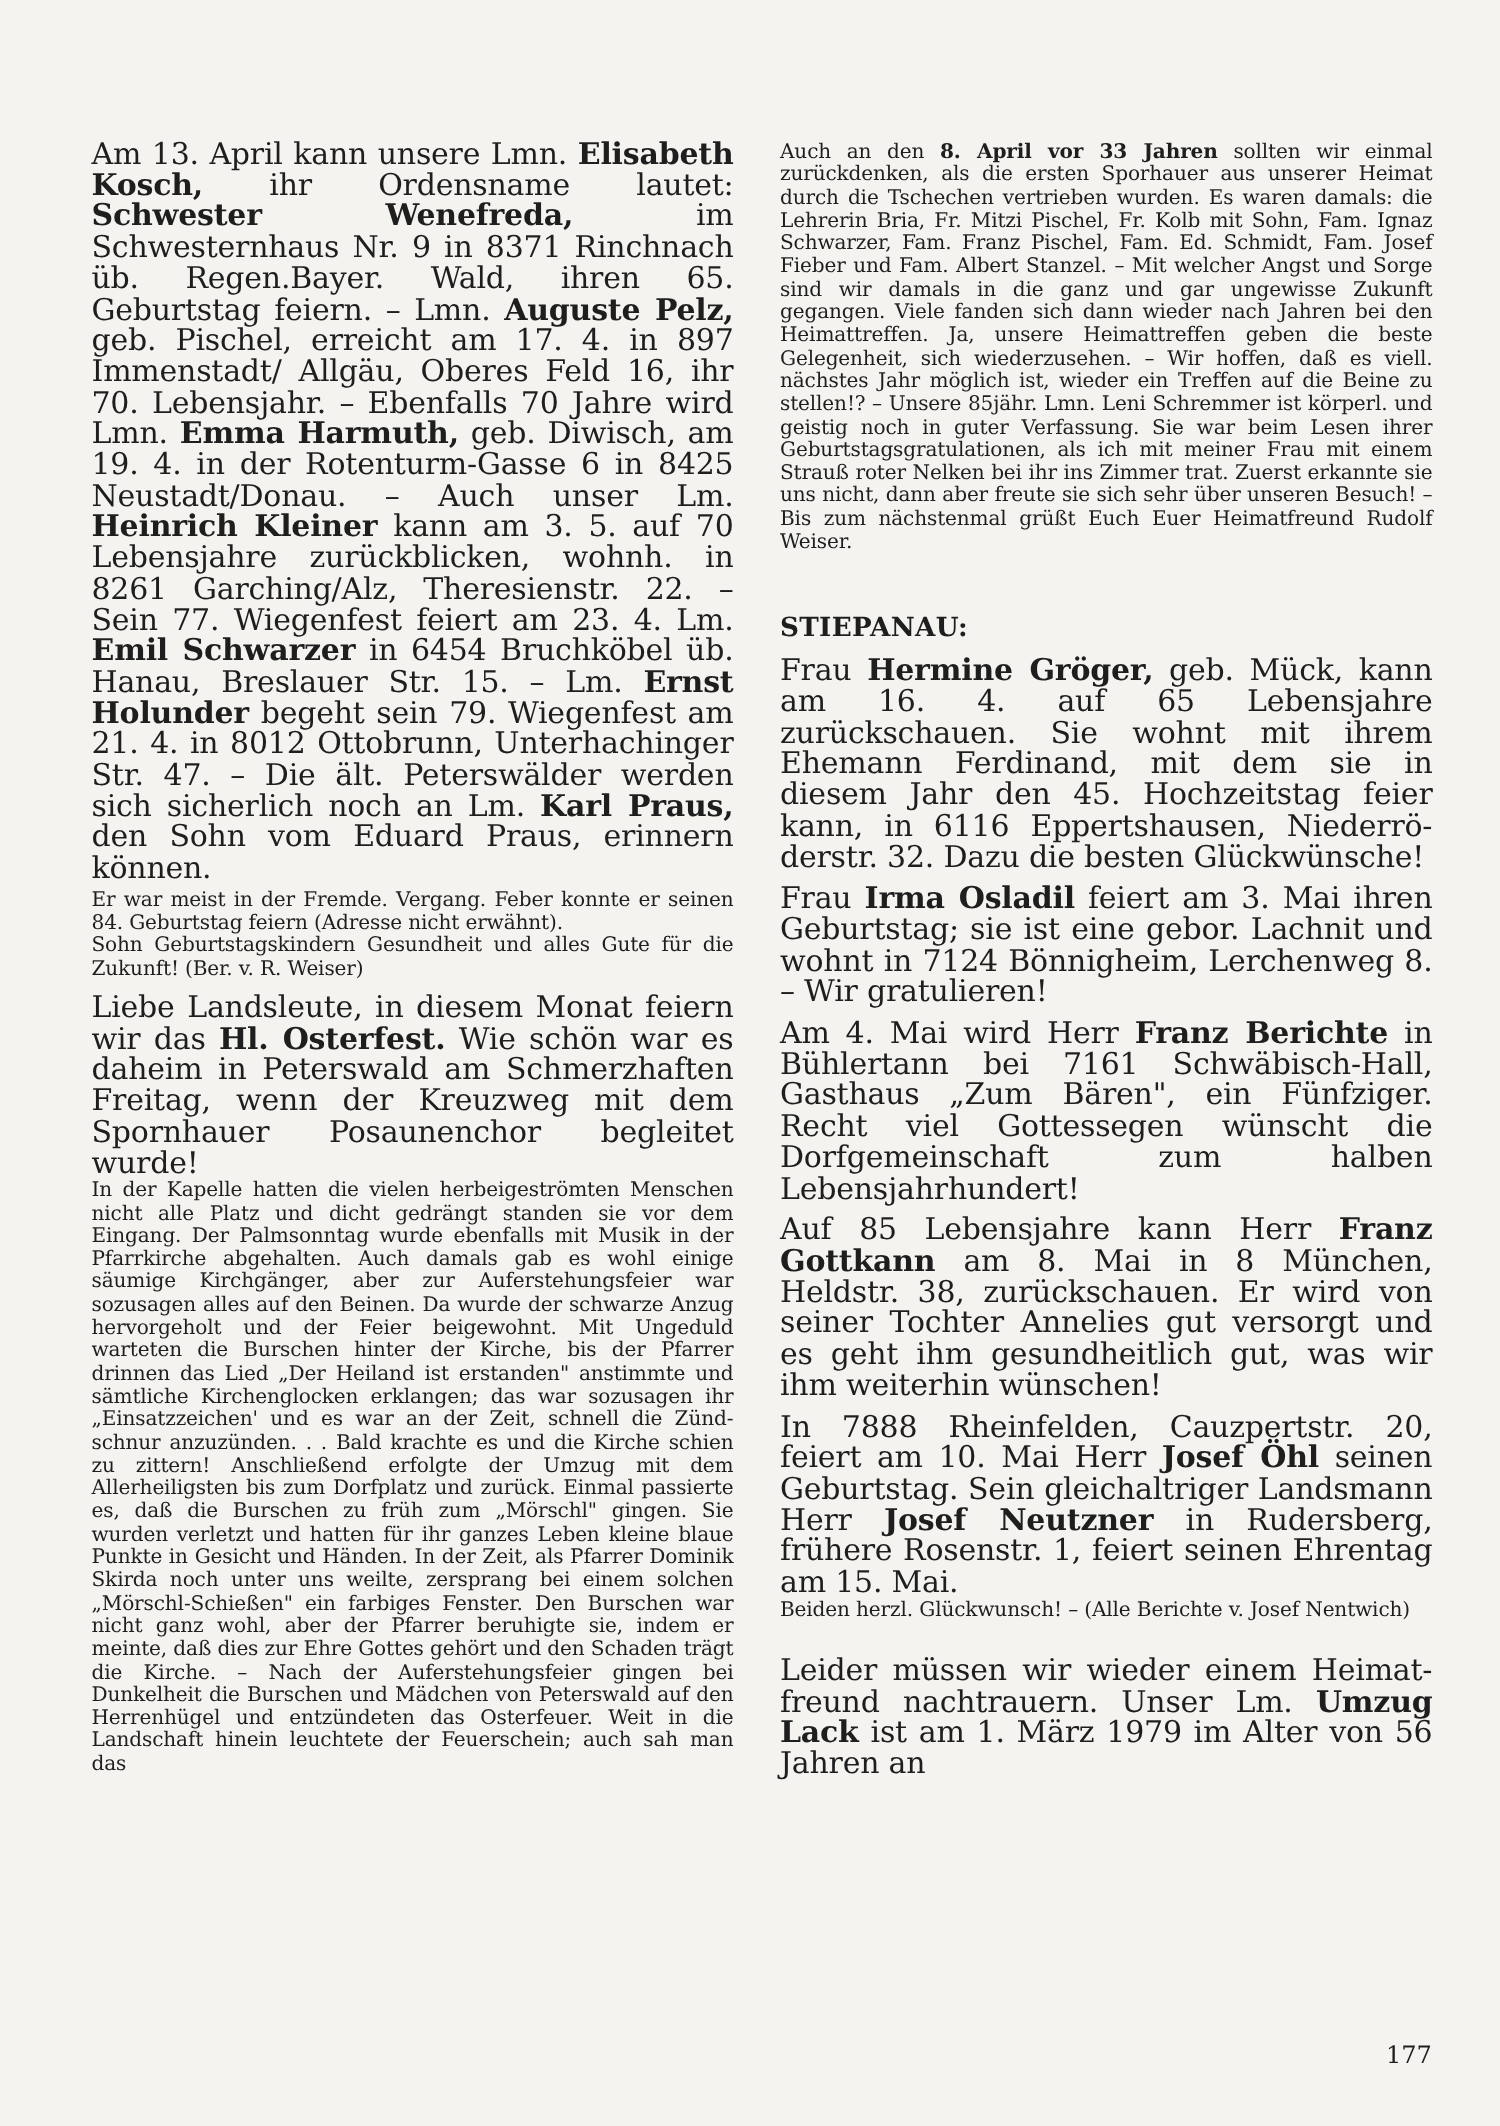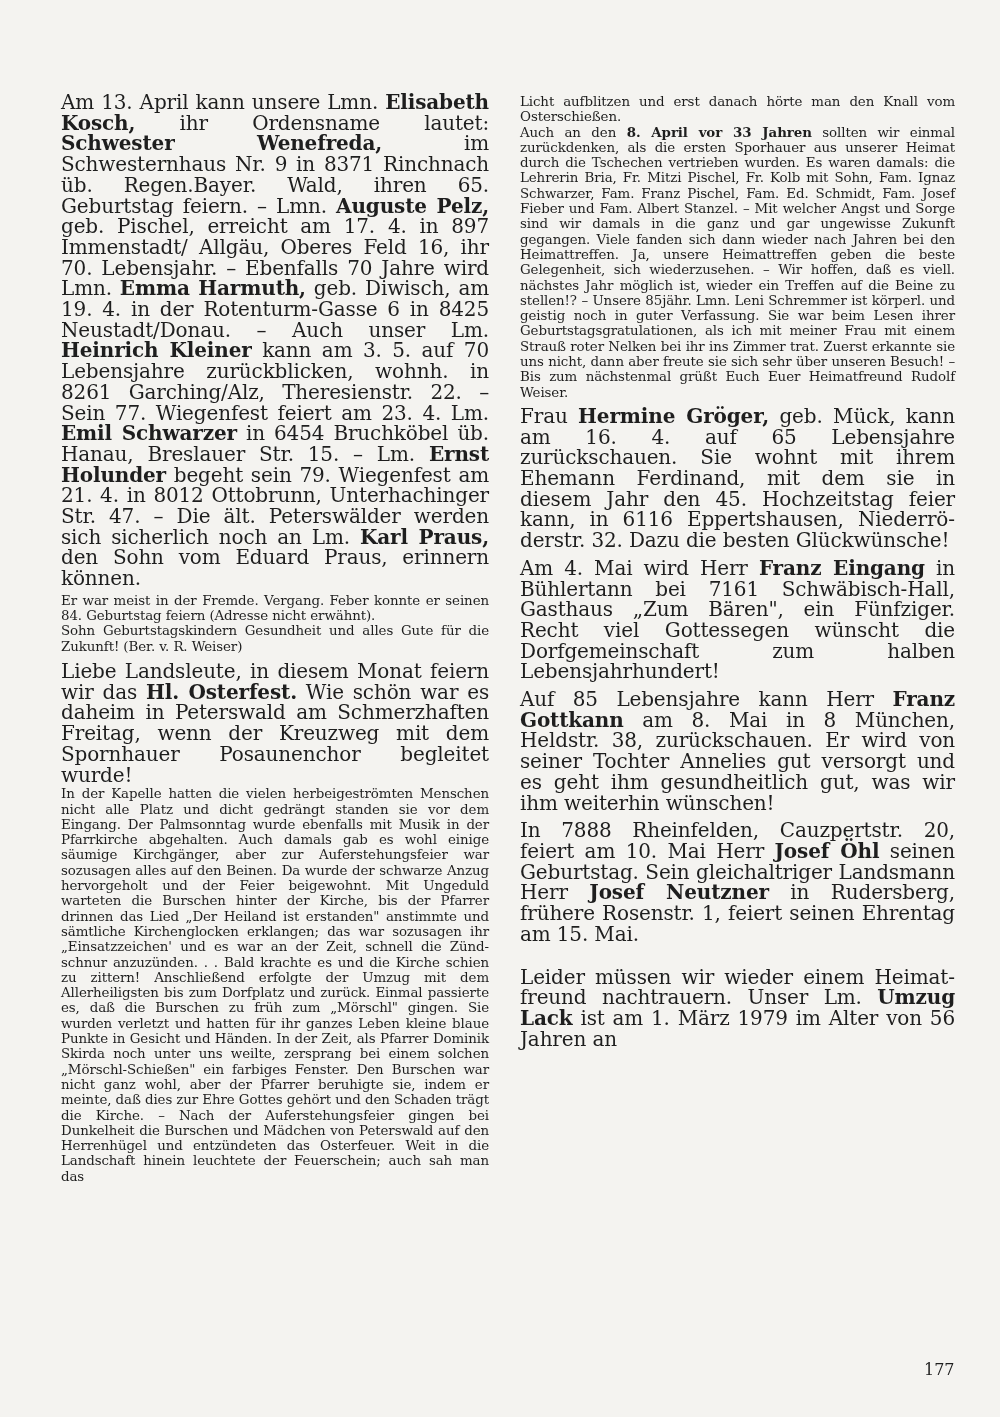--- a/index.html
+++ b/index.html
@@ -26,22 +26,24 @@
 
 <div class="col col-left">
   <p class="lg"><span>Am 13. April kann unsere Lmn. </span><b>Elisabeth Kosch,</b><span> ihr Ordensname lautet: </span><b>Schwester Wenefreda,</b><span> im Schwesternhaus Nr. 9 in 8371 Rinchnach üb. Regen.Bayer. Wald, ihren 65. Geburtstag feiern. – Lmn. </span><b>Auguste Pelz,</b><span> geb. Pischel, erreicht am 17. 4. in 897 Immenstadt/ Allgäu, Oberes Feld 16, ihr 70. Lebensjahr. – Ebenfalls 70 Jahre wird Lmn. </span><b>Emma Har­muth,</b><span> geb. Diwisch, am 19. 4. in der Roten­turm-Gasse 6 in 8425 Neustadt/Donau. – Auch unser Lm. </span><b>Heinrich Kleiner</b><span> kann am 3. 5. auf 70 Lebensjahre zurückblicken, wohnh. in 8261 Garching/Alz, Theresienstr. 22. – Sein 77. Wiegenfest feiert am 23. 4. Lm. </span><b>Emil Schwarzer</b><span> in 6454 Bruchköbel üb. Hanau, Breslauer Str. 15. – Lm. </span><b>Ernst Holunder</b><span> begeht sein 79. Wiegenfest am 21. 4. in 8012 Ottobrunn, Unterhachinger Str. 47. – Die ält. Peterswälder werden sich sicherlich noch an Lm. </span><b>Karl Praus,</b><span> den Sohn vom Eduard Praus, erinnern können.</span></p>
   <p class="sm" style="margin-top:4px">Er war meist in der Fremde. Vergang. Feber konnte er seinen 84. Geburtstag feiern (Adresse nicht er­wähnt).</p>
   <p class="sm">Sohn Geburtstagskindern Gesundheit und alles Gute für die Zukunft! (Ber. v. R. Weiser)</p>
   <p class="lg" style="margin-top:7px"><span>Liebe Landsleute, in diesem Monat feiern wir das </span><b>Hl. Osterfest.</b><span> Wie schön war es daheim in Peterswald am Schmerzhaften Freitag, wenn der Kreuzweg mit dem Spornhauer Posau­nenchor begleitet wurde!</span></p>
   <p class="sm" style="margin-top:1px">In der Kapelle hatten die vielen herbeigeströmten Menschen nicht alle Platz und dicht gedrängt stan­den sie vor dem Eingang. Der Palmsonntag wurde ebenfalls mit Musik in der Pfarrkirche abgehalten. Auch damals gab es wohl einige säumige Kirchgän­ger, aber zur Auferstehungsfeier war sozusagen alles auf den Beinen. Da wurde der schwarze Anzug hervorgeholt und der Feier beigewohnt. Mit Unge­duld warteten die Burschen hinter der Kirche, bis der Pfarrer drinnen das Lied „Der Heiland ist erstanden" anstimmte und sämtliche Kirchen­glocken erklangen; das war sozusagen ihr „Einsatz­zeichen' und es war an der Zeit, schnell die Zünd­schnur anzuzünden. . . Bald krachte es und die Kirche schien zu zittern! Anschließend erfolgte der Umzug mit dem Allerheiligsten bis zum Dorfplatz und zurück. Einmal passierte es, daß die Burschen zu früh zum „Mörschl" gingen. Sie wurden verletzt und hatten für ihr ganzes Leben kleine blaue Punkte in Gesicht und Händen. In der Zeit, als Pfarrer Dominik Skirda noch unter uns weilte, zersprang bei einem solchen „Mörschl-Schießen" ein farbiges Fenster. Den Burschen war nicht ganz wohl, aber der Pfarrer beruhigte sie, indem er meinte, daß dies zur Ehre Gottes gehört und den Schaden trägt die Kirche. – Nach der Auferste­hungsfeier gingen bei Dunkelheit die Burschen und Mädchen von Peterswald auf den Herrenhügel und entzündeten das Osterfeuer. Weit in die Landschaft hinein leuchtete der Feuerschein; auch sah man das</p>
 </div>
 
 <div class="col col-right">
-  <p class="sm">Licht aufblitzen und erst danach hörte man den Knall vom Osterschießen.</p>
   <p class="sm"><span>Auch an den </span><b>8. April vor 33 Jahren</b><span> sollten wir einmal zurückdenken, als die ersten Sporhauer aus unserer Heimat durch die Tschechen vertrieben wurden. Es waren damals: die Lehrerin Bria, Fr. Mitzi Pischel, Fr. Kolb mit Sohn, Fam. Ignaz Schwarzer, Fam. Franz Pischel, Fam. Ed. Schmidt, Fam. Josef Fieber und Fam. Albert Stanzel. – Mit welcher Angst und Sorge sind wir damals in die ganz und gar ungewisse Zukunft gegangen. Viele fanden sich dann wieder nach Jahren bei den Heimattreffen. Ja, unsere Heimattreffen geben die beste Gelegenheit, sich wiederzusehen. – Wir hof­fen, daß es viell. nächstes Jahr möglich ist, wieder ein Treffen auf die Beine zu stellen!? – Unsere 85jähr. Lmn. Leni Schremmer ist körperl. und geistig noch in guter Verfassung. Sie war beim Lesen ihrer Geburtstagsgratulationen, als ich mit meiner Frau mit einem Strauß roter Nelken bei ihr ins Zimmer trat. Zuerst erkannte sie uns nicht, dann aber freute sie sich sehr über unseren Besuch! – Bis zum nächstenmal grüßt Euch Euer Heimatfreund Rudolf Weiser.</span></p>
+  <h2 class="heading" style="margin-top:39px">STIEPANAU:</h2>
   <p class="lg" style="margin-top:6px"><span>Frau </span><b>Hermine Gröger,</b><span> geb. Mück, kann am 16. 4. auf 65 Lebensjahre zurückschauen. Sie wohnt mit ihrem Ehemann Ferdinand, mit dem sie in diesem Jahr den 45. Hochzeitstag feier kann, in 6116 Eppertshausen, Niederrö­derstr. 32. Dazu die besten Glückwünsche!</span></p>
-  <p class="lg"><span>Am 4. Mai wird Herr </span><b>Franz Eingang</b><span> in Bühlertann bei 7161 Schwäbisch-Hall, Gast­haus „Zum Bären", ein Fünfziger. Recht viel Gottessegen wünscht die Dorfgemeinschaft zum halben Lebensjahrhundert!</span></p>
+  <p class="lg"><span>Frau </span><b>Irma Osladil</b><span> feiert am 3. Mai ihren Geburtstag; sie ist eine gebor. Lachnit und wohnt in 7124 Bönnigheim, Lerchenweg 8. – Wir gratulieren!</span></p>
+  <p class="lg"><span>Am 4. Mai wird Herr </span><b>Franz Berichte</b><span> in Bühlertann bei 7161 Schwäbisch-Hall, Gast­haus „Zum Bären", ein Fünfziger. Recht viel Gottessegen wünscht die Dorfgemeinschaft zum halben Lebensjahrhundert!</span></p>
   <p class="lg"><span>Auf 85 Lebensjahre kann Herr </span><b>Franz Gott­kann</b><span> am 8. Mai in 8 München, Heldstr. 38, zurückschauen. Er wird von seiner Tochter Annelies gut versorgt und es geht ihm ge­sundheitlich gut, was wir ihm weiterhin wün­schen!</span></p>
   <p class="lg"><span>In 7888 Rheinfelden, Cauzpertstr. 20, feiert am 10. Mai Herr </span><b>Josef Öhl</b><span> seinen Geburtstag. Sein gleichaltriger Landsmann Herr </span><b>Josef Neutzner</b><span> in Rudersberg, frühere Rosenstr. 1, feiert seinen Ehrentag am 15. Mai.</span></p>
+  <p class="sm" style="margin-top:1px">Beiden herzl. Glückwunsch! – (Alle Berichte v. Josef Nentwich)</p>
   <p class="lg" style="margin-top:22px"><span>Leider müssen wir wieder einem Heimat­freund nachtrauern. Unser Lm. </span><b>Umzug Lack</b><span> ist am 1. März 1979 im Alter von 56 Jahren an</span></p>
 </div>
 
 <div class="pagenum">177</div>
 
 </body></html>

